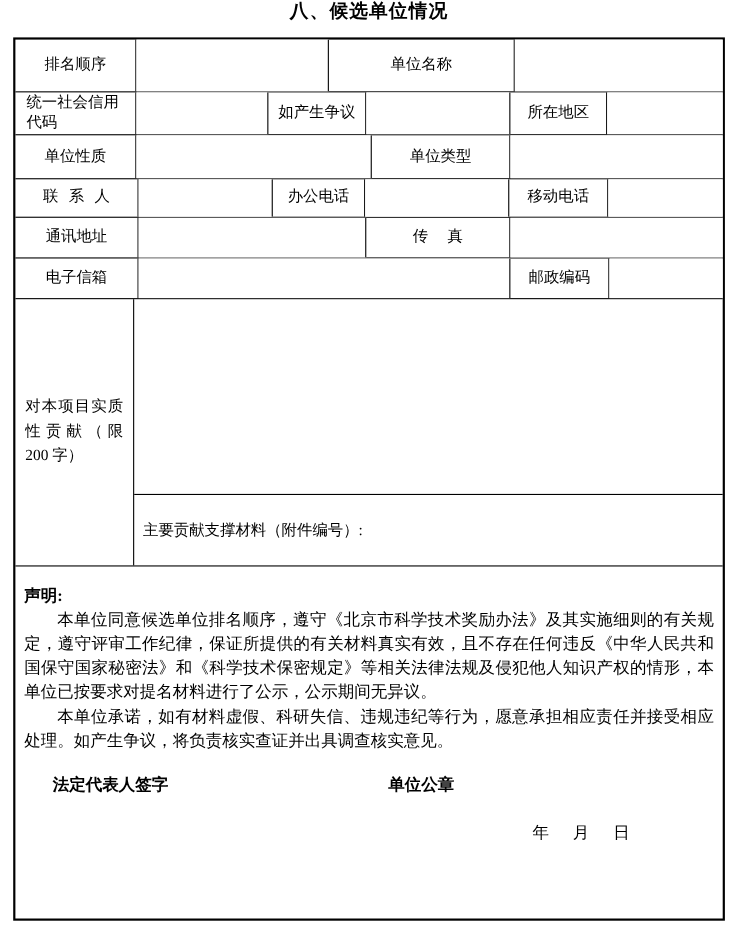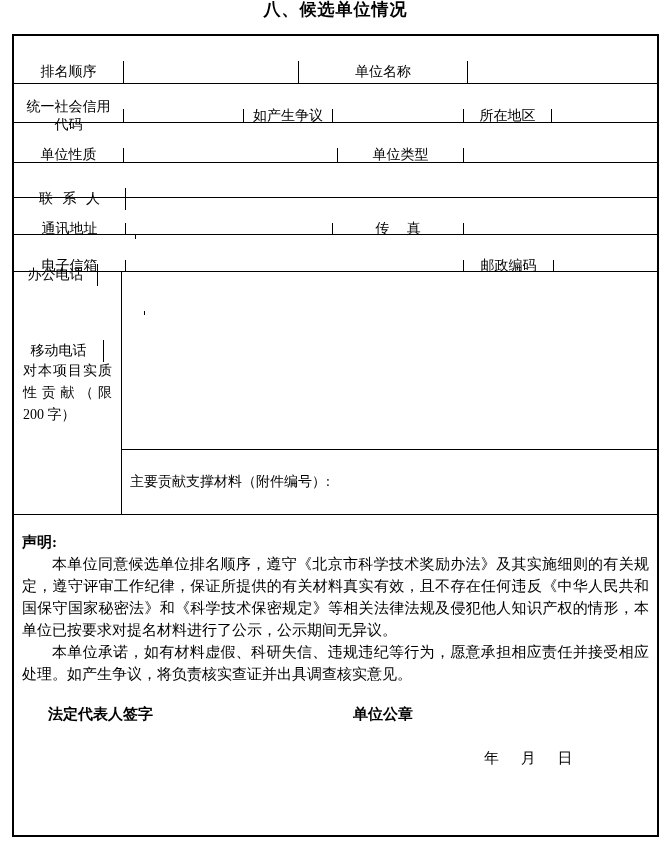--- a/index.html
+++ b/index.html
@@ -22,31 +22,29 @@
     margin: 14px 12px 0 12px;
     width: 647px;
     border: 2px solid #000000;
     background: #ffffff;
   }
   .row { display: flex; border-bottom: 1px solid #000000; align-items: stretch; }
   .cell {
     border-right: 1px solid #000000;
     display: flex; align-items: center; justify-content: center;
     font-size: 14px;
-    text-align: center;
     padding: 2px 6px;
     line-height: 18px;
-    margin-top: 25px;
   }
   .cell.last { border-right: none; flex: 1; }
   .value { background: #ffffff; }
   .r1 { height: 48px; }
   .r2 { height: 39px; }
   .r3 { height: 40px; }
-  .r4 { height: 35px; flex-direction: column; }
+  .r4 { height: 35px; }
   .r5 { height: 37px; }
   .r6 { height: 37px; }
   .credit-label { padding: 2px 10px; }
   .sp-contact { word-spacing: 6px; }
   .sp-fax { word-spacing: 14px; }
   .contrib-row { display: flex; border-bottom: 1px solid #000000; height: 243px; }
   .contrib-label {
     width: 108px;
     border-right: 1px solid #000000;
     display: flex; align-items: center;

